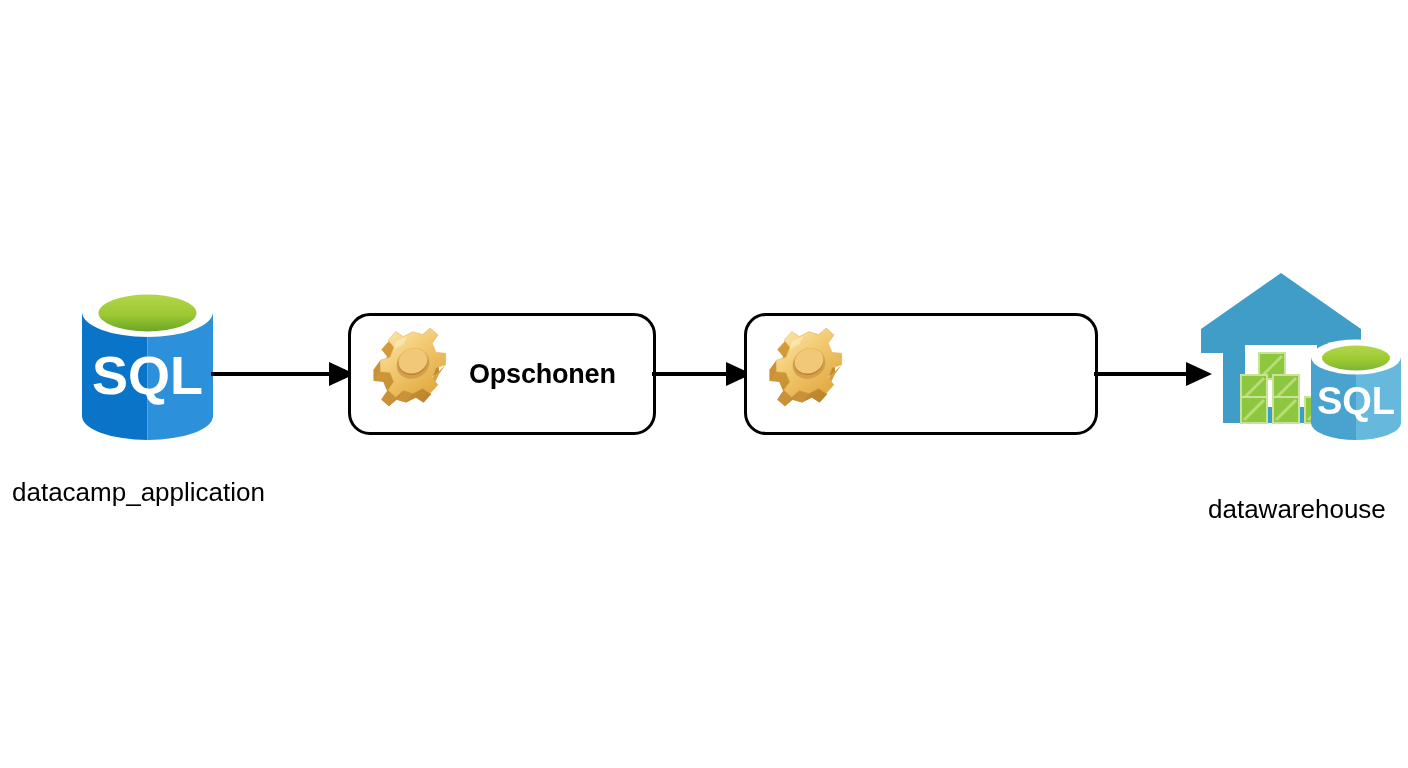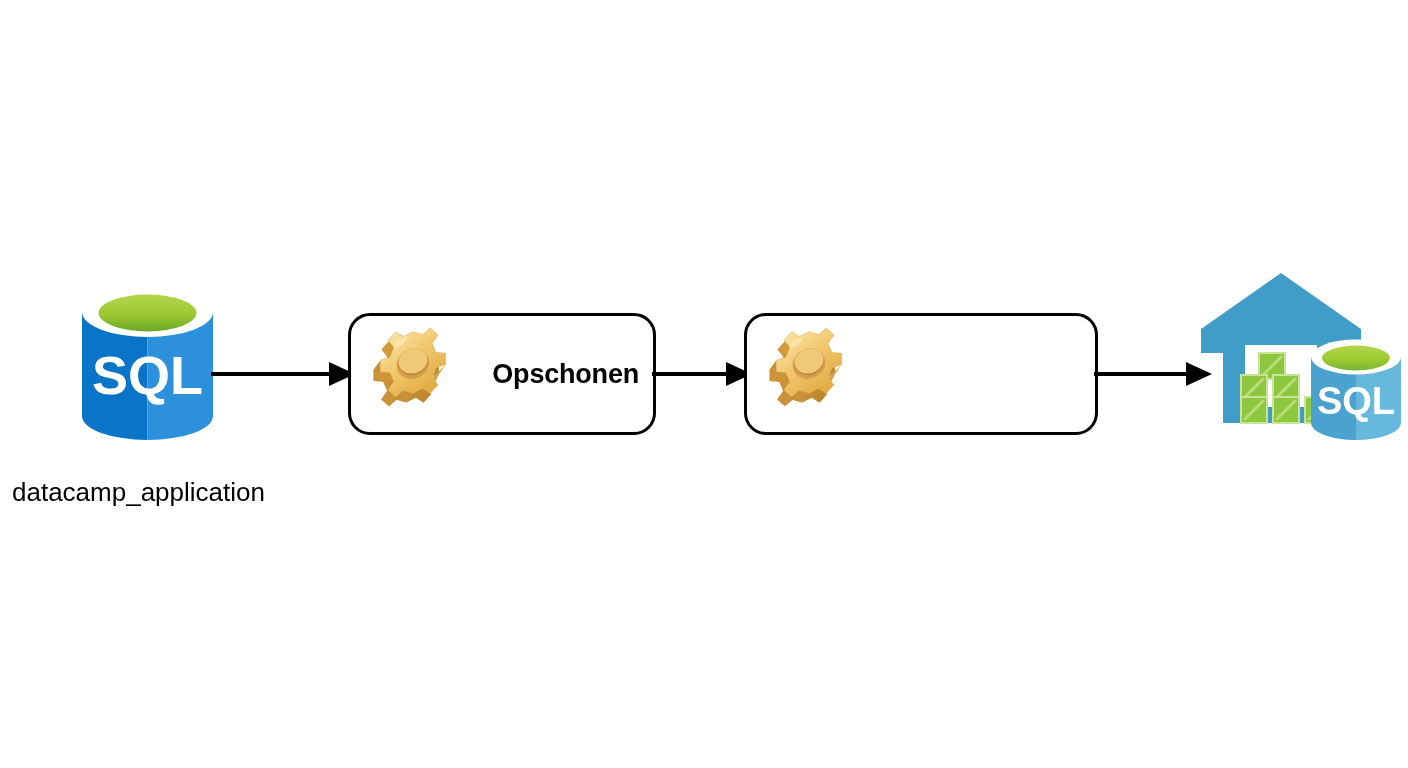--- a/index.html
+++ b/index.html
@@ -81,21 +81,21 @@
     height: 96px;
     margin-right: 8px;
   }
   .gear-icon svg { display: block; }
   .process-label {
     flex: 1 1 auto;
     font-size: 27px;
     font-weight: 700;
     color: #000000;
     line-height: 1.22;
-    text-align: right;
+    text-align: left;
     letter-spacing: -0.2px;
   }
   #process-box-2 .process-label {
     text-align: left;
     padding-left: 10px;
   }
 
   
   .arrow {
     position: absolute;
@@ -309,14 +309,15 @@
 
       <g>
         <path d="M112,86 L112,152 A45,17 0 0 0 157,169 L157,86 Z" fill="#4aa3cf"></path>
         <path d="M202,86 L202,152 A45,17 0 0 1 157,169 L157,86 Z" fill="#66b8dd"></path>
         <ellipse cx="157" cy="86" rx="45" ry="17.5" fill="#ffffff"></ellipse>
         <ellipse cx="157" cy="87" rx="34" ry="12.5" fill="url(#whTop)"></ellipse>
         <text x="157" y="143" text-anchor="middle" font-family="Liberation Sans, sans-serif" font-size="38" font-weight="700" fill="#ffffff">SQL</text>
       </g>
     </svg>
   </div>
+  <div class="db-label" id="warehouse-label">datawarehouse</div>
 
 </div>
 
 </body></html>

